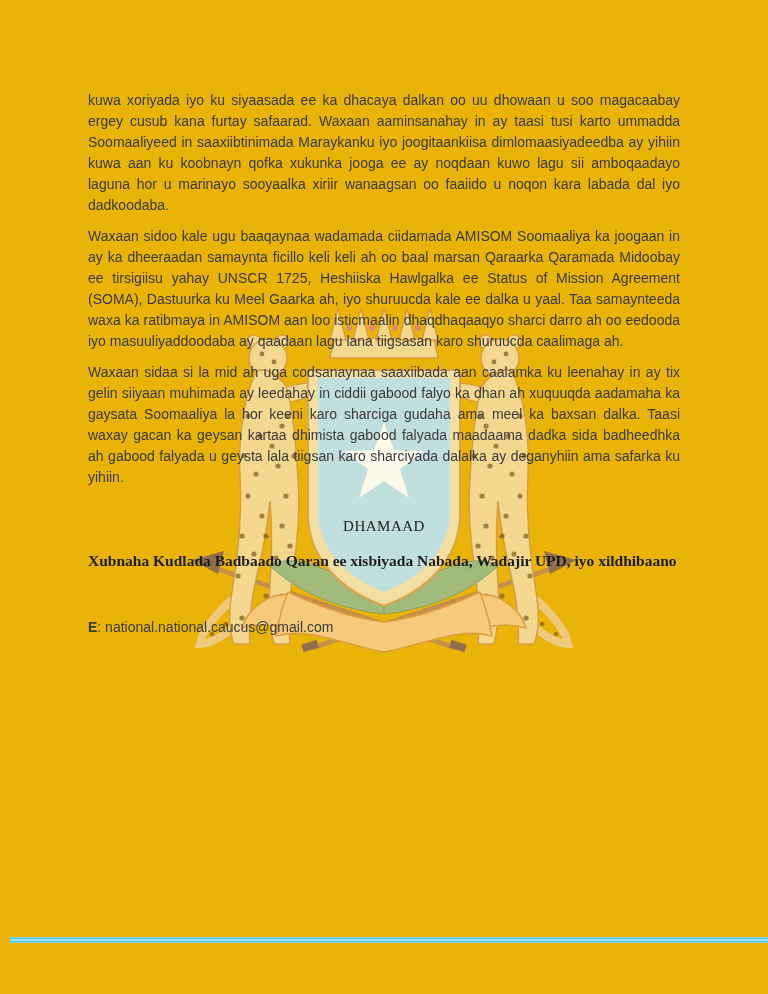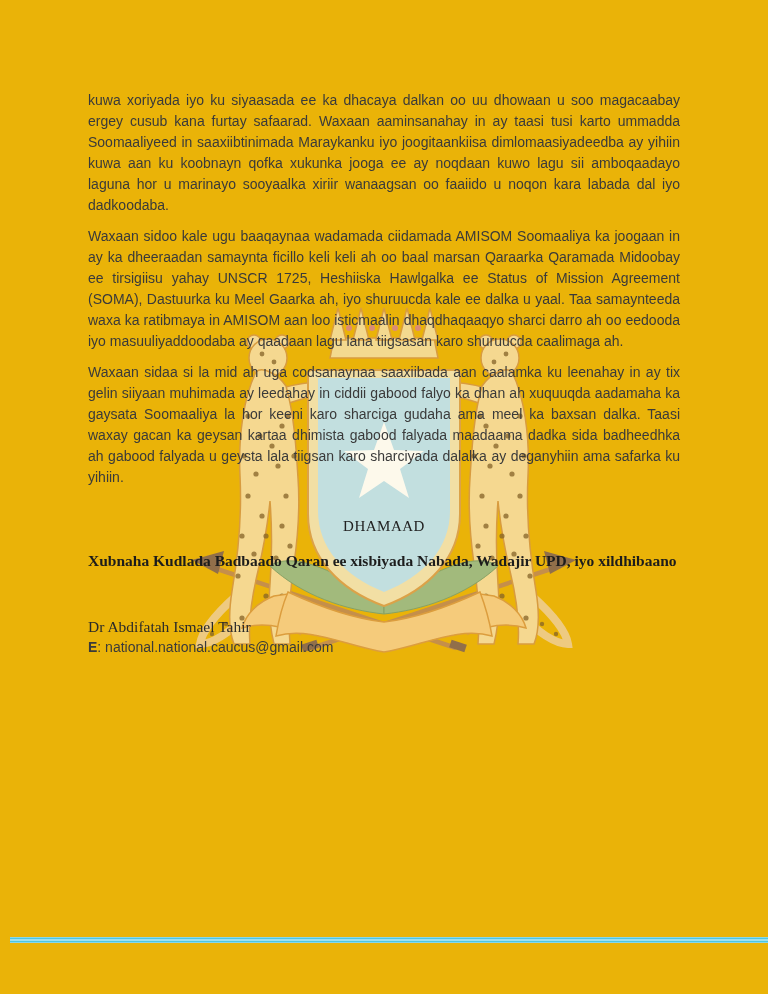--- a/index.html
+++ b/index.html
@@ -133,20 +133,19 @@
     <p class="body-par">Waxaan sidoo kale ugu baaqaynaa wadamada ciidamada AMISOM Soomaaliya ka joogaan in ay ka dheeraadan samaynta ficillo keli keli ah oo baal marsan Qaraarka Qaramada Midoobay ee tirsigiisu yahay UNSCR 1725, Heshiiska Hawlgalka ee Status of Mission Agreement (SOMA), Dastuurka ku Meel Gaarka ah, iyo shuruucda kale ee dalka u yaal. Taa samaynteeda waxa ka ratibmaya in AMISOM aan loo isticmaalin dhaqdhaqaaqyo sharci darro ah oo eedooda iyo masuuliyaddoodaba ay qaadaan lagu lana tiigsasan karo shuruucda caalimaga ah.</p>
     <p class="body-par">Waxaan sidaa si la mid ah uga codsanaynaa saaxiibada aan caalamka ku leenahay in ay tix gelin siiyaan muhimada ay leedahay in ciddii gabood falyo ka dhan ah xuquuqda aadamaha ka gaysata Soomaaliya la hor keeni karo sharciga gudaha ama meel ka baxsan dalka. Taasi waxay gacan ka geysan kartaa dhimista gabood falyada maadaama dadka sida badheedhka ah gabood falyada u geysta lala tiigsan karo sharciyada dalalka ay deganyhiin ama safarka ku yihiin.</p>
 
     <div class="end-marker">DHAMAAD</div>
 
     <div class="doc-title">
       <div>Xubnaha Kudlada Badbaado Qaran ee xisbiyada Nabada, Wadajir UPD, iyo xildhibaano</div>
     </div>
 
     <div class="contact">
-      <div class="serif-line">Dr Abdifatah Ismael Tahir</div>
       <div class="sans-line"><span class="lbl">E</span><span>: national.national.caucus@gmail.com</span></div>
     </div>
   </div>
 
   <div class="footer-rule"></div>
 
 </div>
 
 </body></html>

